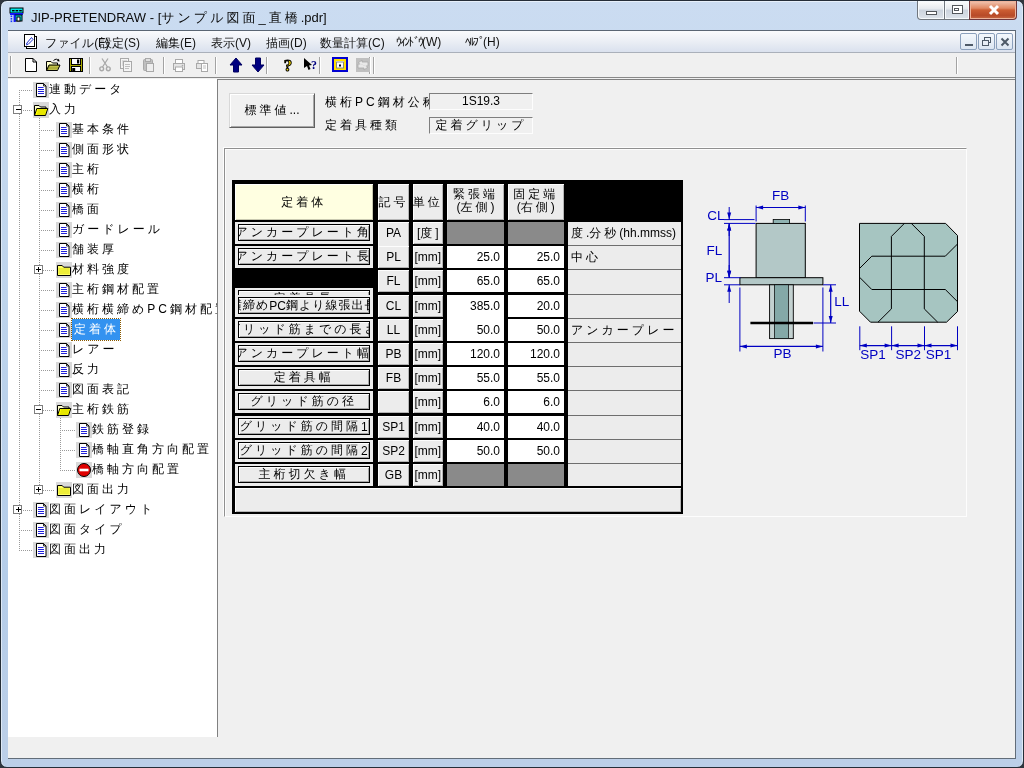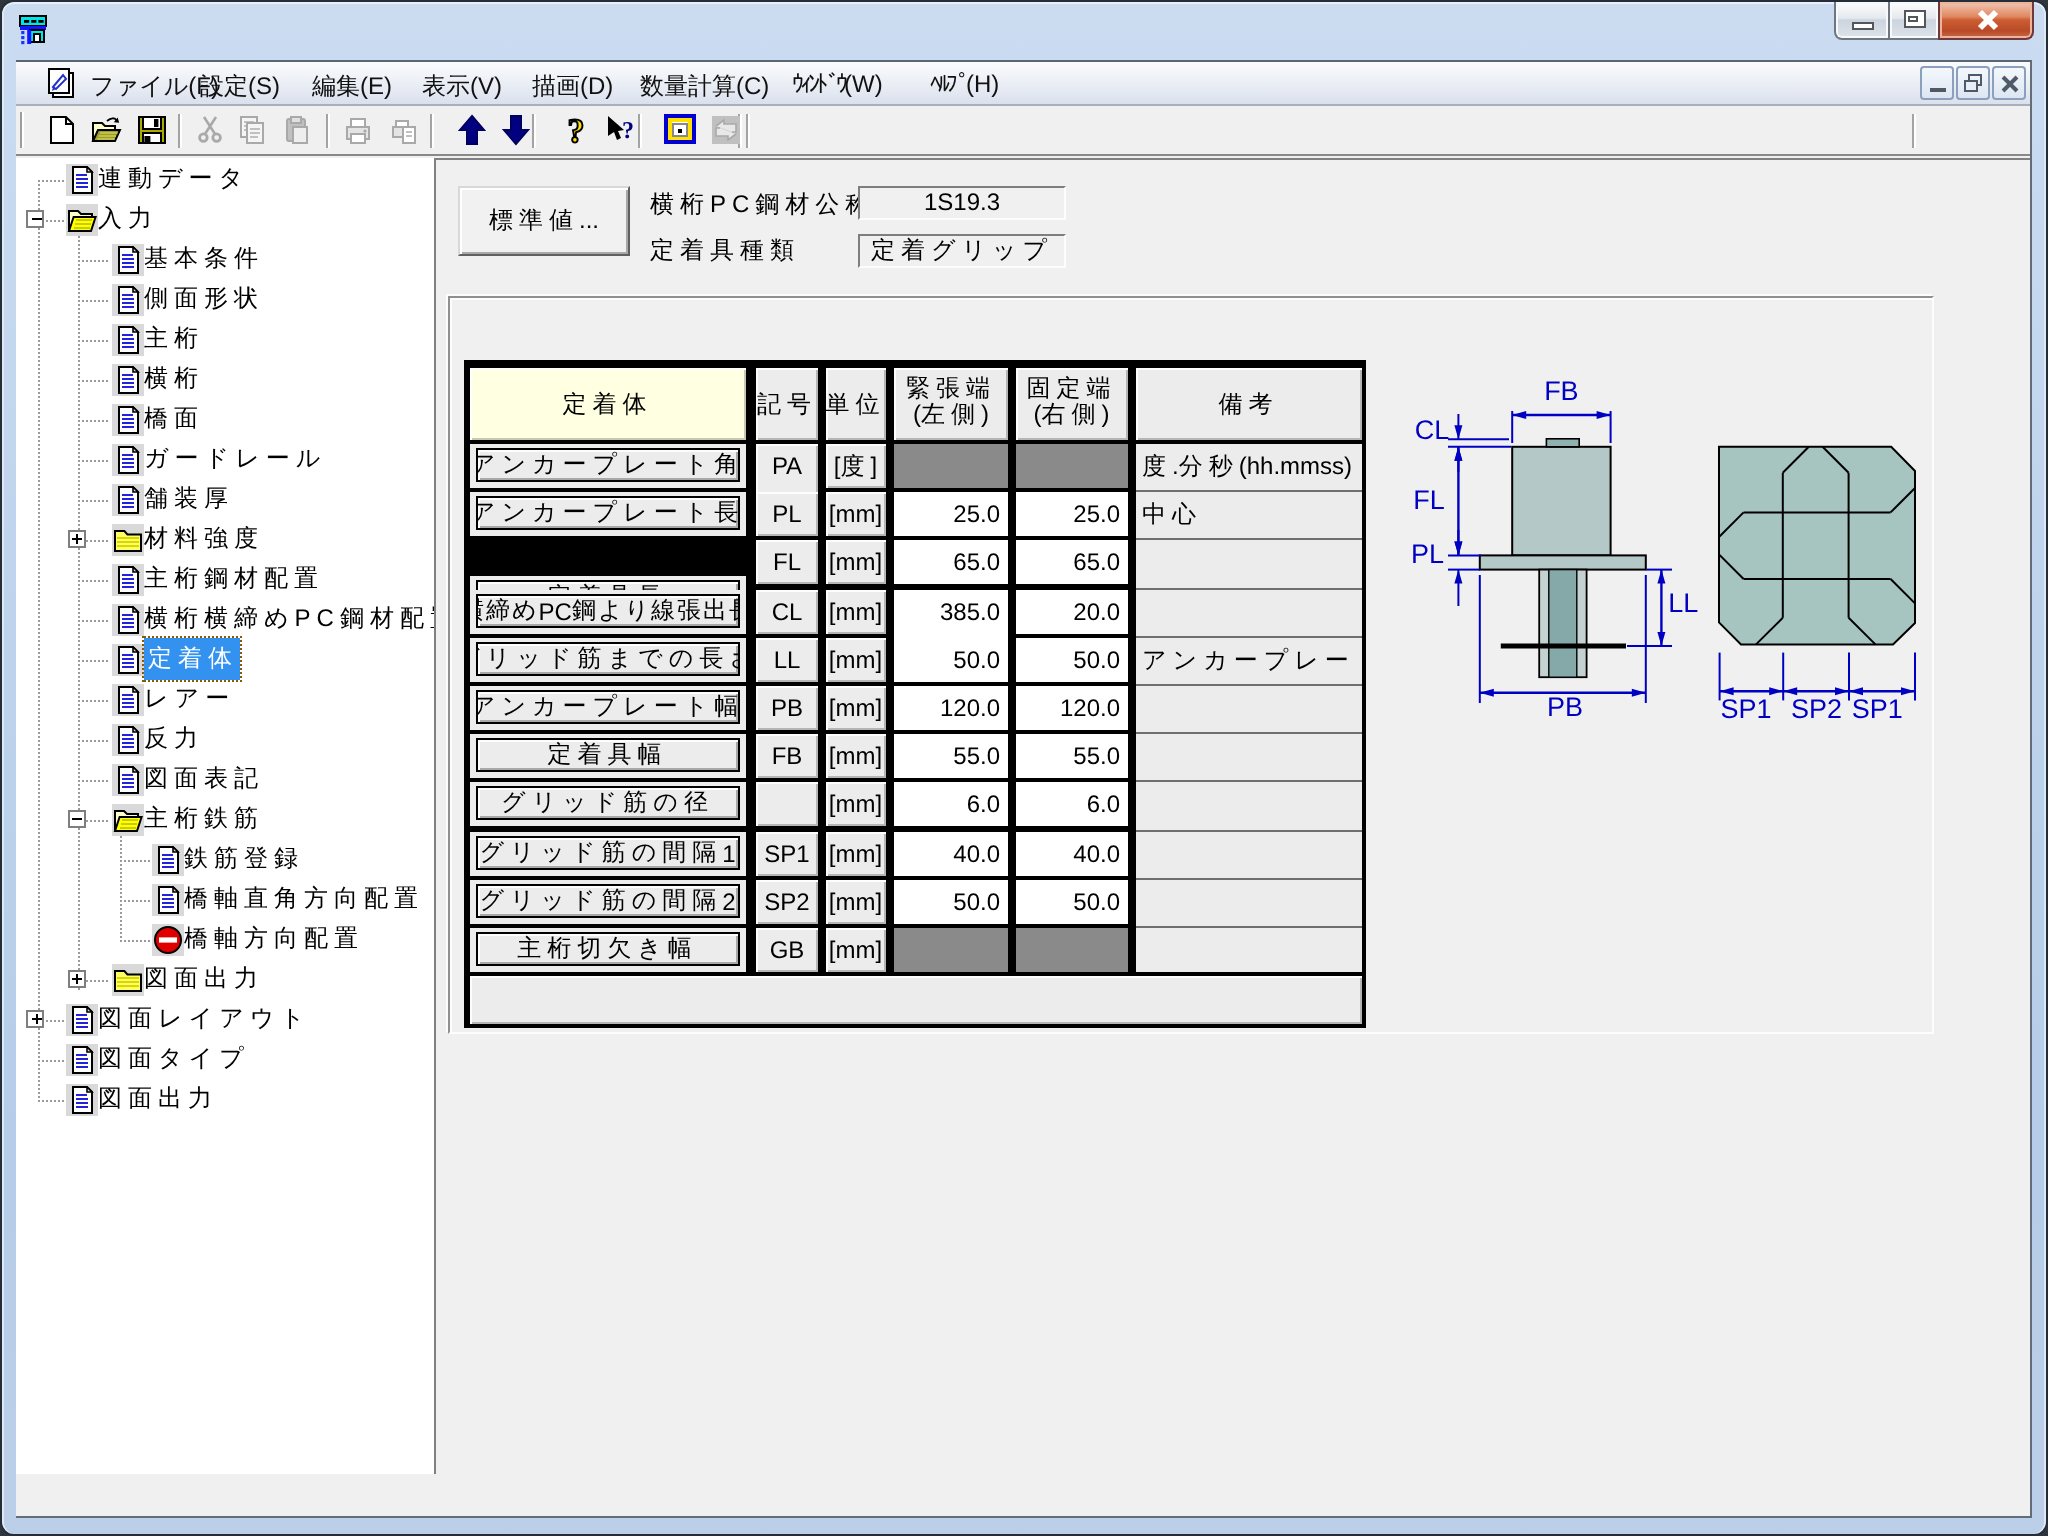--- a/index.html
+++ b/index.html
@@ -43,20 +43,21 @@
       <rect x="6.6" y="3" width="2.6" height="1.4" fill="#000"></rect>
       <rect x="10.2" y="3" width="2.6" height="1.4" fill="#000"></rect>
 <rect x="1" y="6" width="13" height="2" fill="#1515ff"></rect>
 <rect x="6" y="8" width="7" height="6" fill="#00e5e5" stroke="#000"></rect>
 <rect x="8" y="10" width="3" height="4" fill="#fff" stroke="#000"></rect>
 <rect x="4.6" y="8" width="2" height="7" fill="#1515ff"></rect>
 <rect x="1.6" y="8.5" width="1.6" height="1.6" fill="#1536ff"></rect>
       <rect x="1.6" y="11" width="1.6" height="1.6" fill="#1536ff"></rect>
       <rect x="1.6" y="13.5" width="1.6" height="1.6" fill="#1536ff"></rect>
 </svg>
+<div style="position:absolute;left:30px;top:8px;font-size:13px;color:#0b0b0b">JIP-PRETENDRAW - [<span class="jp">サンプル図面_直橋</span>.pdr]</div>
 <div class="cap" style="left:916px;width:28px;background:linear-gradient(#fdfdfd,#e5e9ee 45%,#ccd4de 50%,#dde3ea);border:1px solid #70767d;border-top:none;border-radius:0 0 0 4px;box-shadow:inset 0 0 0 1px #f6fafd">
 <div style="position:absolute;left:8px;top:10px;width:11px;height:4px;background:#fff;border:1px solid #53575c"></div>
     </div>
 <div class="cap" style="left:943px;width:26px;background:linear-gradient(#fdfdfd,#e5e9ee 45%,#ccd4de 50%,#dde3ea);border:1px solid #70767d;border-top:none;box-shadow:inset 0 0 0 1px #f6fafd">
 <div style="position:absolute;left:7px;top:4px;width:11px;height:9px;border:1px solid #53575c;background:#fff"></div>
 <div style="position:absolute;left:9px;top:7px;width:5px;height:3px;border:1px solid #53575c;background:#fff"></div>
     </div>
 <div class="cap" style="left:968px;width:48px;background:linear-gradient(#f1c7b4,#e08963 40%,#cc5d33 50%,#b84a28 80%,#c86a45);border:1px solid #70383d;border-top:none;border-radius:0 0 4px 0;box-shadow:inset 0 0 0 1px #edb49c">
 <svg style="left:18px;top:3px" width="12" height="12" viewBox="0 0 12 12">
         <path d="M2 2 L10 10 M10 2 L2 10" stroke="#fff" stroke-width="3"></path>
@@ -441,21 +442,20 @@
 <div style="position:absolute;left:14px;top:100px;width:451px;height:334px;background:#000;font-size:12px">
 <div class="yc" style="position:absolute;left:2.5px;top:4px;width:138.5px;height:36px;"><span class="jp" style="line-height:36px">定着体</span></div>
 <div class="hc" style="position:absolute;left:146px;top:4px;width:31px;height:36px;"><span class="jp" style="line-height:36px">記号</span></div>
 <div class="hc" style="position:absolute;left:180.5px;top:4px;width:30.5px;height:36px;"><span class="jp" style="line-height:36px">単位</span></div>
 <div class="hc" style="position:absolute;left:215px;top:4px;width:57px;height:36px;">
             <div style="padding-top:4px"><span class="jp">緊張端</span><br>(<span class="jp">左側</span>)</div>
           </div>
 <div class="hc" style="position:absolute;left:275.5px;top:4px;width:56.5px;height:36px;">
             <div style="padding-top:4px"><span class="jp">固定端</span><br>(<span class="jp">右側</span>)</div>
           </div>
-<div class="hc" style="position:absolute;left:336px;top:4px;width:112.5px;height:36px;"><span class="jp" style="line-height:36px">備考</span></div>
 <div class="lblw" style="position:absolute;left:2.5px;top:42px;width:138.5px;height:22px;">
             <div class="lbl">
               <span class="jp">アンカープレート角</span>
             </div>
           </div>
 <div class="hc" style="position:absolute;left:146px;top:42px;width:31px;height:30px;"><span style="line-height:22px">PA</span></div>
 <div class="hc" style="position:absolute;left:180.5px;top:42px;width:30.5px;height:22px;"><span style="line-height:22px">[<span class="jp">度</span>]</span></div>
 <div class="gc" style="position:absolute;left:215px;top:42px;width:57px;height:22px;"></div>
 <div class="gc" style="position:absolute;left:275.5px;top:42px;width:56.5px;height:22px;"></div>
 <div class="lblw" style="position:absolute;left:2.5px;top:66px;width:138.5px;height:22px;">

